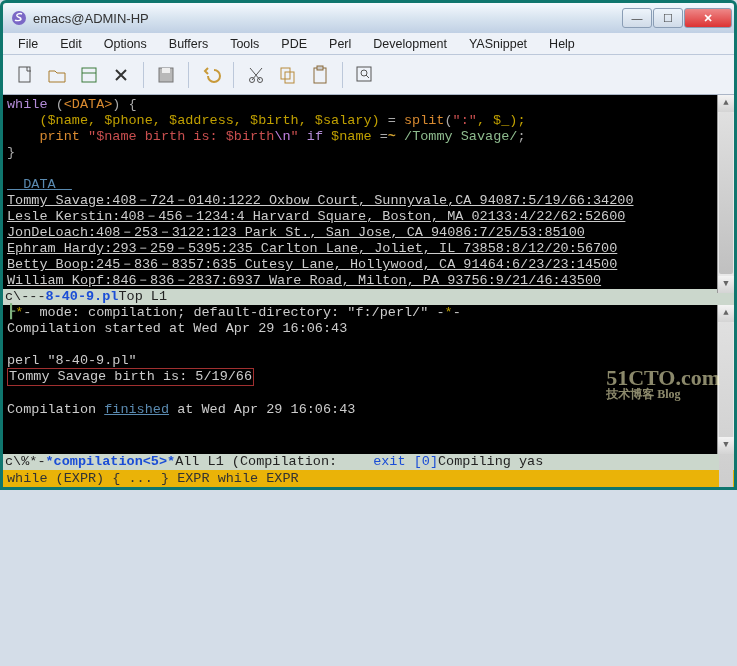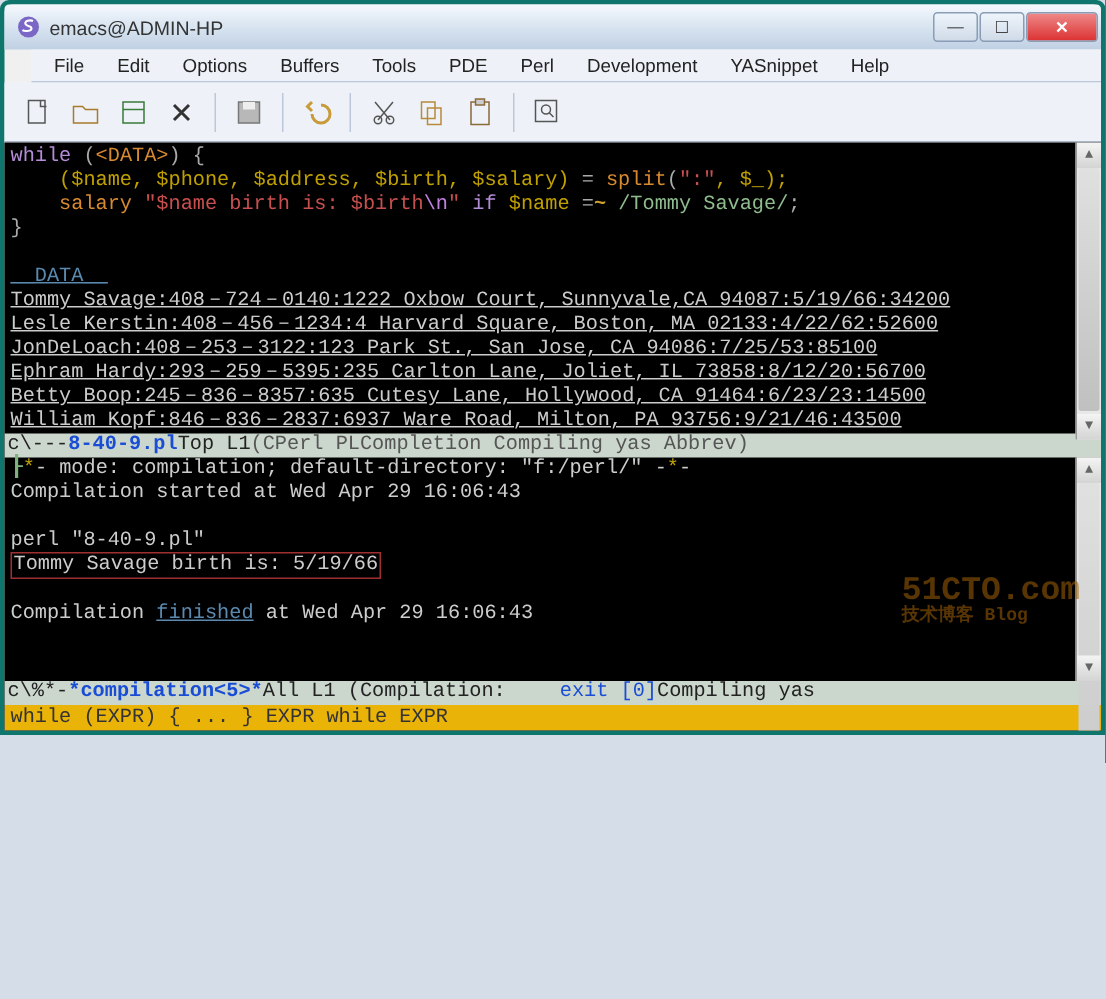--- a/index.html
+++ b/index.html
@@ -49,21 +49,20 @@
 .menubar {
   height: 22px;
   background: #eef2f8;
   border-bottom: 1px solid #bcc8da;
   display: flex;
   align-items: center;
   padding: 0 6px;
   gap: 4px;
   font-size: 12.5px;
   color: #222;
-  margin-left: 18px;
 }
 .menubar span { padding: 2px 9px; }
 .toolbar {
   height: 40px;
   background: #eef2f8;
   border-bottom: 1px solid #aab5c6;
   display: flex;
   align-items: center;
   padding: 0 8px;
   gap: 4px;
@@ -139,23 +138,23 @@
   display: flex;
   align-items: center;
 }
 .scrollbar {
   position: absolute; right: 0; top: 0; bottom: 0; width: 17px;
   background: #e8e8e8; border-left: 1px solid #999;
 }
 .scroll-btn { height: 17px; background: linear-gradient(#f4f4f4,#d4d4d4); text-align:center; font-size:9px; color:#666;}
 .scroll-thumb { background: linear-gradient(#e0e0e0,#c0c0c0); margin: 0 1px; border-radius:2px; }
 .watermark {
-  position: absolute; right: 14px; bottom: 36px;
-  font-family: Liberation Mono, monospace; font-size: 22px; font-weight: bold;
-  color: #a16207; opacity: 0.55; pointer-events:none;
+  position: absolute; right: 14px; bottom: 52px;
+  font-family: Liberation Serif, serif; font-size: 22px; font-weight: bold;
+  color: #fef9c3; opacity: 0.55; pointer-events:none;
 }
 .watermark small { font-size: 12px; display:block; }
 </style>
 </head>
 <body>
 
 <div class="window">
   <div class="titlebar">
     <span class="titlebar-icon">
       <svg viewBox="0 0 16 16">
@@ -253,36 +252,35 @@
 
   <div class="editor">
     <div class="scrollbar" style="height:198px">
       <div class="scroll-btn">▲</div>
       <div class="scroll-thumb" style="height:162px"></div>
       <div class="scroll-btn" style="position:absolute;bottom:0;width:100%">▼</div>
     </div>
 
     <div class="code-area"><span class="kw-while">while</span> <span class="paren">(</span><span class="data-tag">&lt;DATA&gt;</span><span class="paren">)</span> <span class="brace">{</span>
     <span class="var">($name, $phone, $address, $birth, $salary) </span><span class="paren">= </span><span class="fn">split</span><span class="paren">(</span><span class="str">":"</span><span class="var">, $_);</span>
-    <span class="fn">salary</span> <span class="str">"<span>$name birth is: $birth</span><span class="esc">\n</span>"</span> <span class="kw-if">if</span> <span class="var">$name </span><span class="paren">=</span><span class="regex-op">~</span><span class="regex"> /Tommy Savage/</span><span class="paren">;</span>
+    <span class="fn">print</span> <span class="str">"<span>$name birth is: $birth</span><span class="esc">\n</span>"</span> <span class="kw-if">if</span> <span class="var">$name </span><span class="paren">=</span><span class="regex-op">~</span><span class="regex"> /Tommy Savage/</span><span class="paren">;</span>
 <span class="brace">}</span>
 
 <span class="u-data">__DATA__</span>
 <span class="txt">Tommy Savage:408－724－0140:1222 Oxbow Court, Sunnyvale,CA 94087:5/19/66:34200</span>
 <span class="txt">Lesle Kerstin:408－456－1234:4 Harvard Square, Boston, MA 02133:4/22/62:52600</span>
 <span class="txt">JonDeLoach:408－253－3122:123 Park St., San Jose, CA 94086:7/25/53:85100</span>
 <span class="txt">Ephram Hardy:293－259－5395:235 Carlton Lane, Joliet, IL 73858:8/12/20:56700</span>
 <span class="txt">Betty Boop:245－836－8357:635 Cutesy Lane, Hollywood, CA 91464:6/23/23:14500</span>
 <span class="txt">William Kopf:846－836－2837:6937 Ware Road, Milton, PA 93756:9/21/46:43500</span></div>
 
     <div class="modeline">
         <span>c\---  </span>
         <span class="buf">8-40-9.pl</span>
         <span>     Top L1     </span>
-        <span class="modes">(CPerl PLCompletion Compiling yas Abbrev)</span>
       </div>
 
     <div style="position:relative;flex:1;display:flex;flex-direction:column">
       <div class="scrollbar" style="top:0;bottom:0;height:auto">
         <div class="scroll-btn">▲</div>
         <div class="scroll-thumb" style="height:280px"></div>
         <div class="scroll-btn" style="position:absolute;bottom:0;width:100%">▼</div>
       </div>
       <div class="comp-area"><span class="p">┠</span><span class="key">*</span><span>- mode: compilation; default-directory: "f:/perl/" -</span><span class="key">*</span><span>-</span>
 <span>Compilation started at Wed Apr 29 16:06:43</span>

